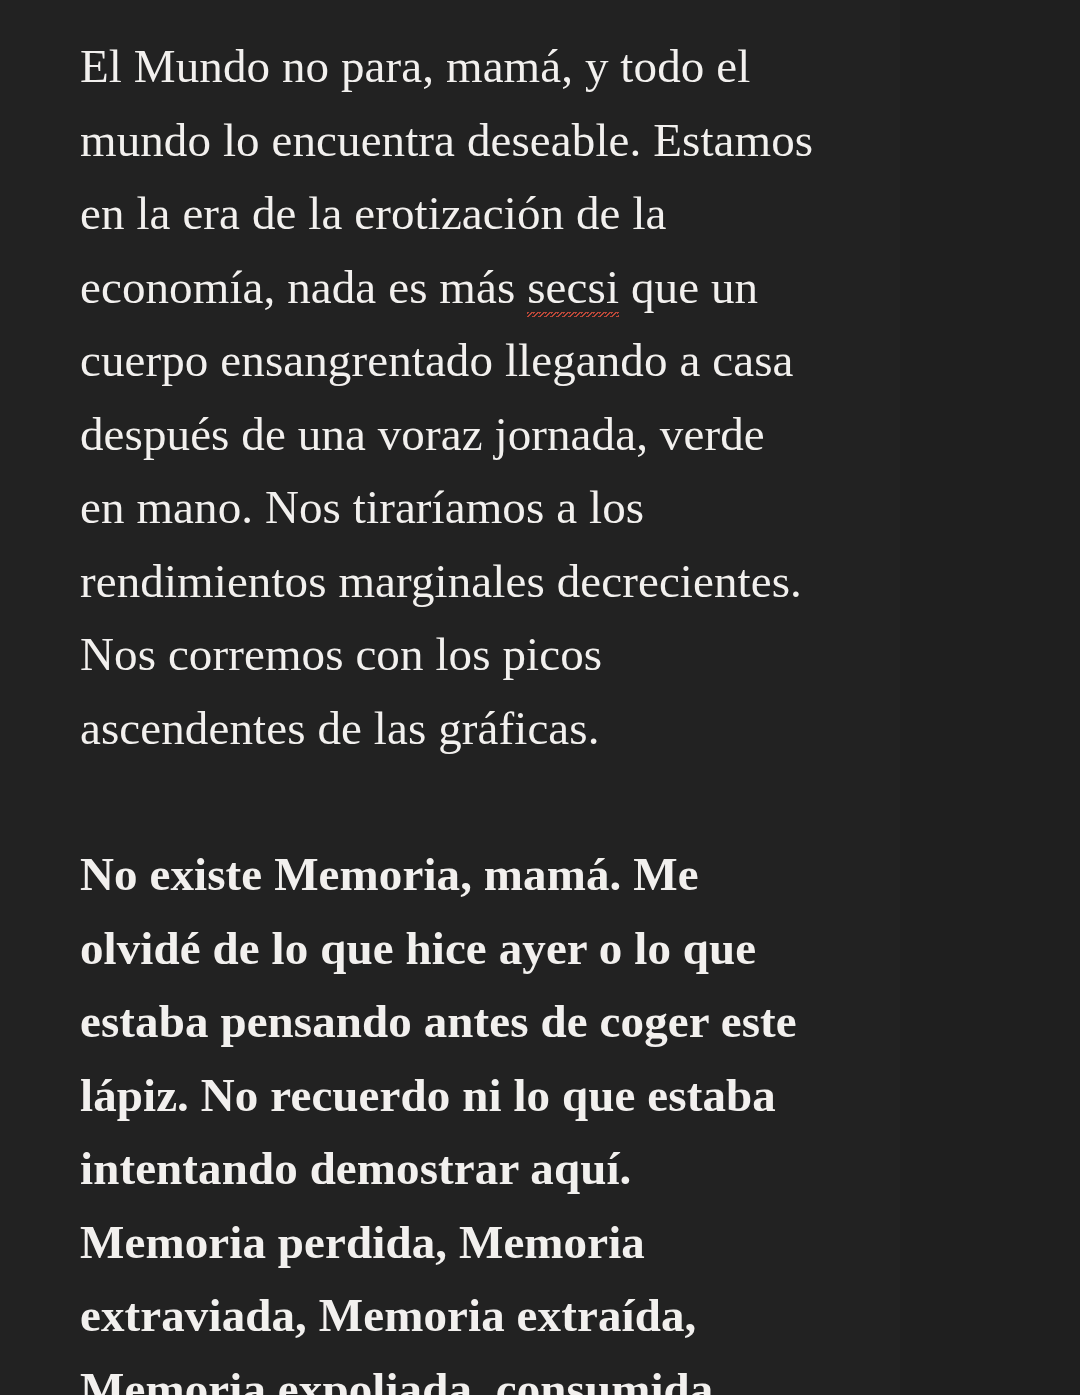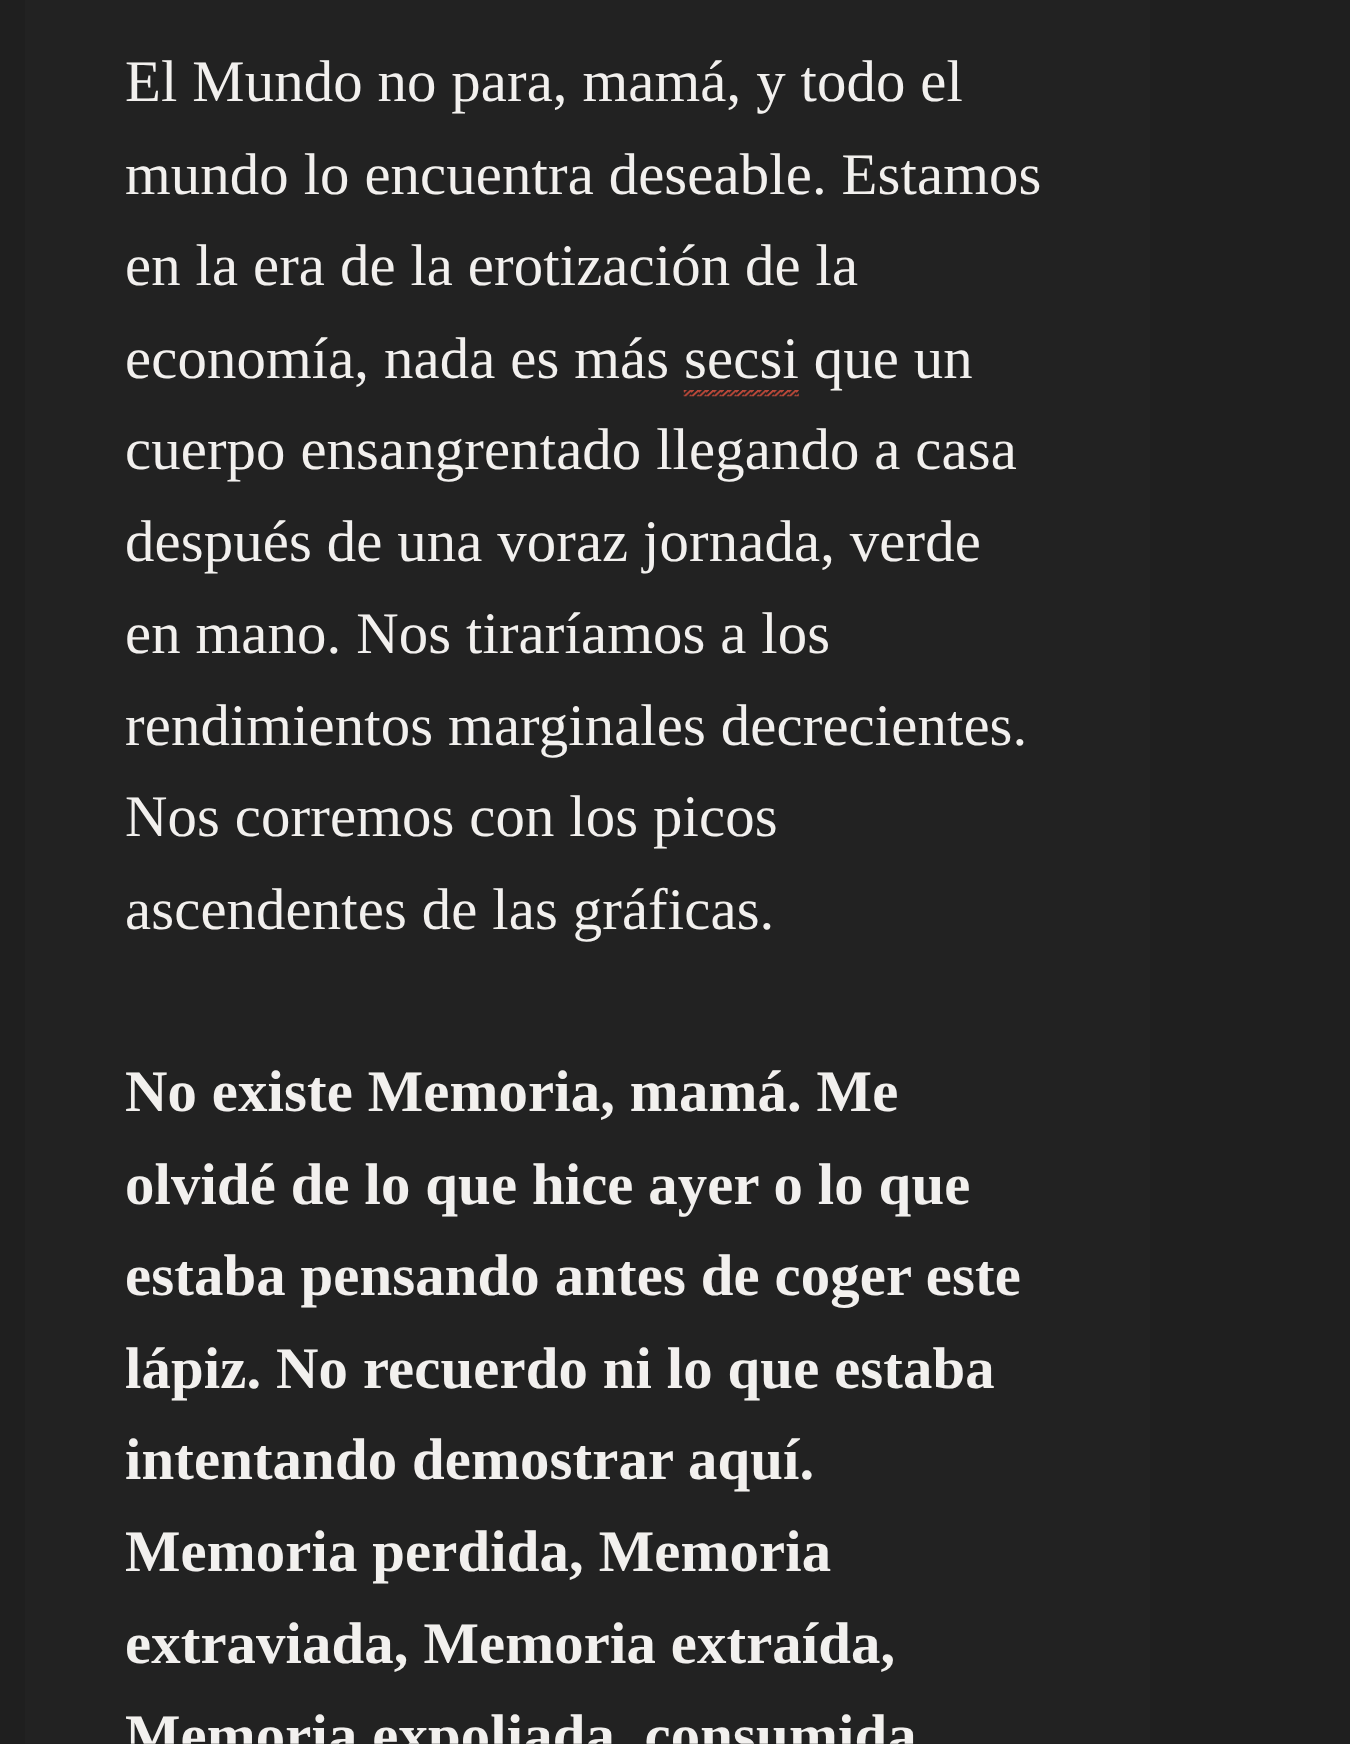--- a/index.html
+++ b/index.html
@@ -12,21 +12,20 @@
     height: 1395px;
     overflow: hidden;
     font-family: "Liberation Serif", "DejaVu Serif", serif;
   }
   .page {
     box-sizing: border-box;
     width: 900px;
     height: 1395px;
     background: #222222;
     padding: 30px 85px 0 80px;
-    margin-left: 20px;
   }
   .doc-body {
     color: #f2f0ee;
     font-size: 47px;
     line-height: 73.5px;
     letter-spacing: 0.1px;
     text-align: left;
   }
   .para {
     margin: 0;

